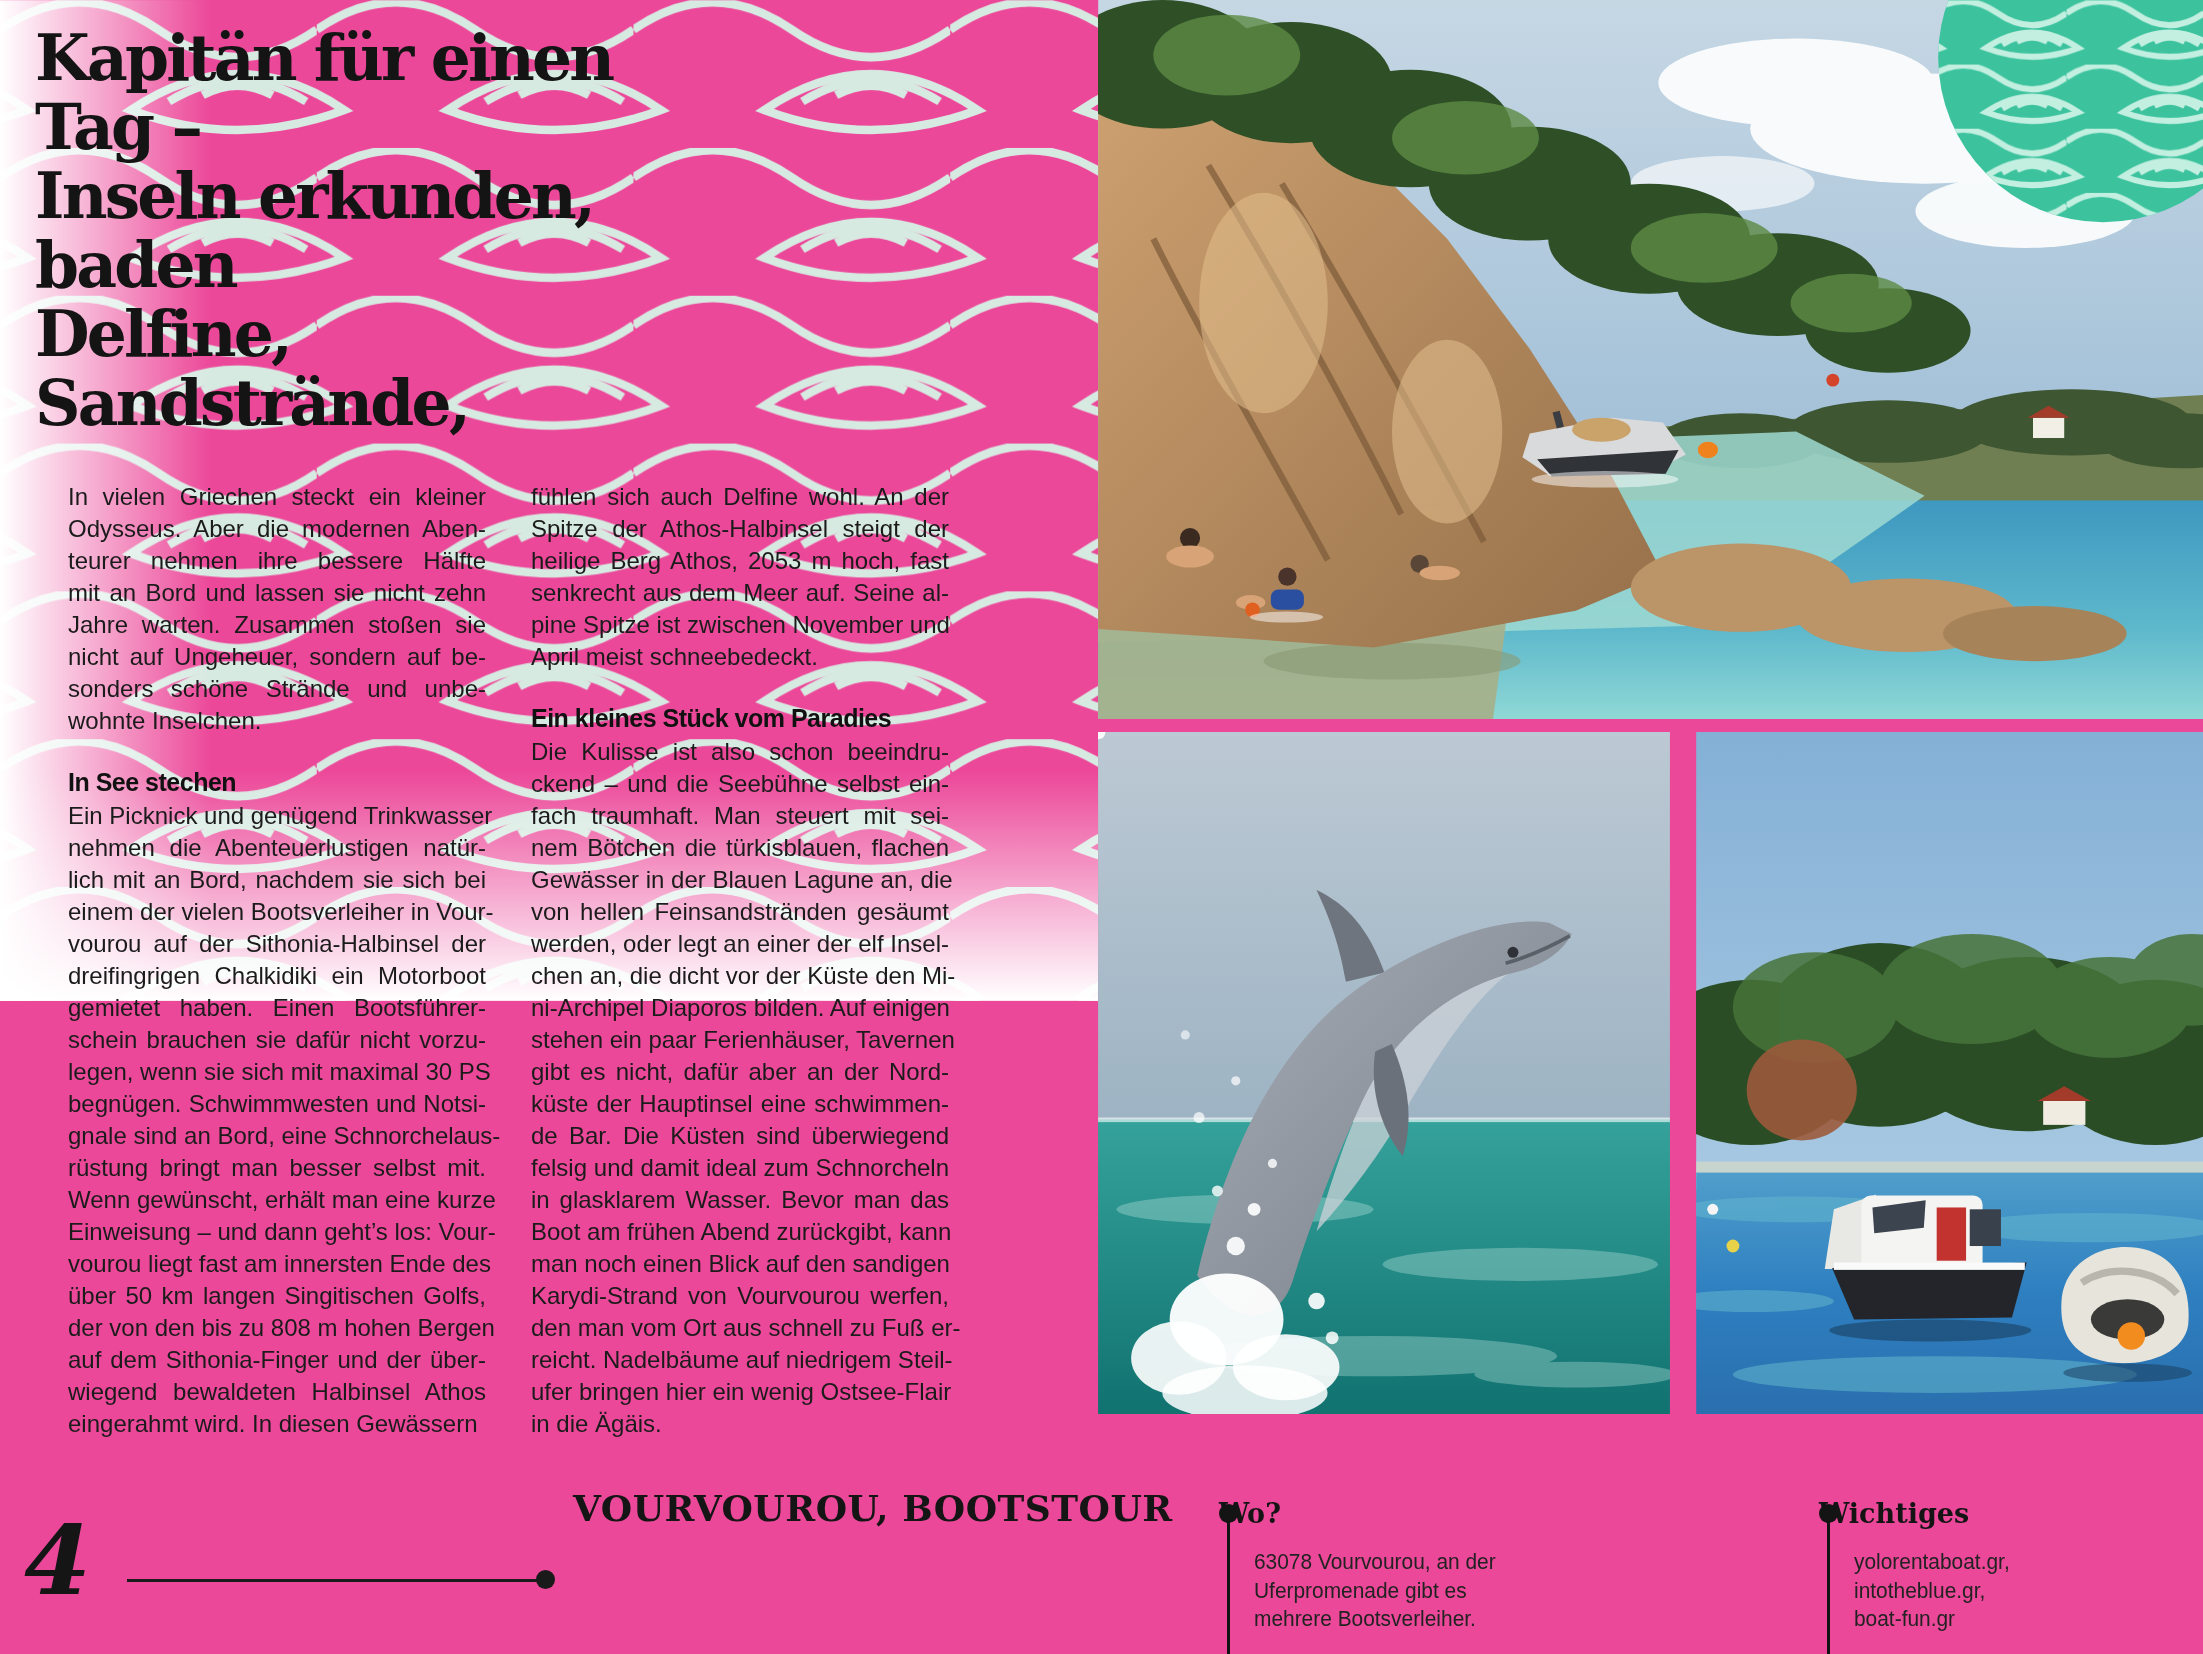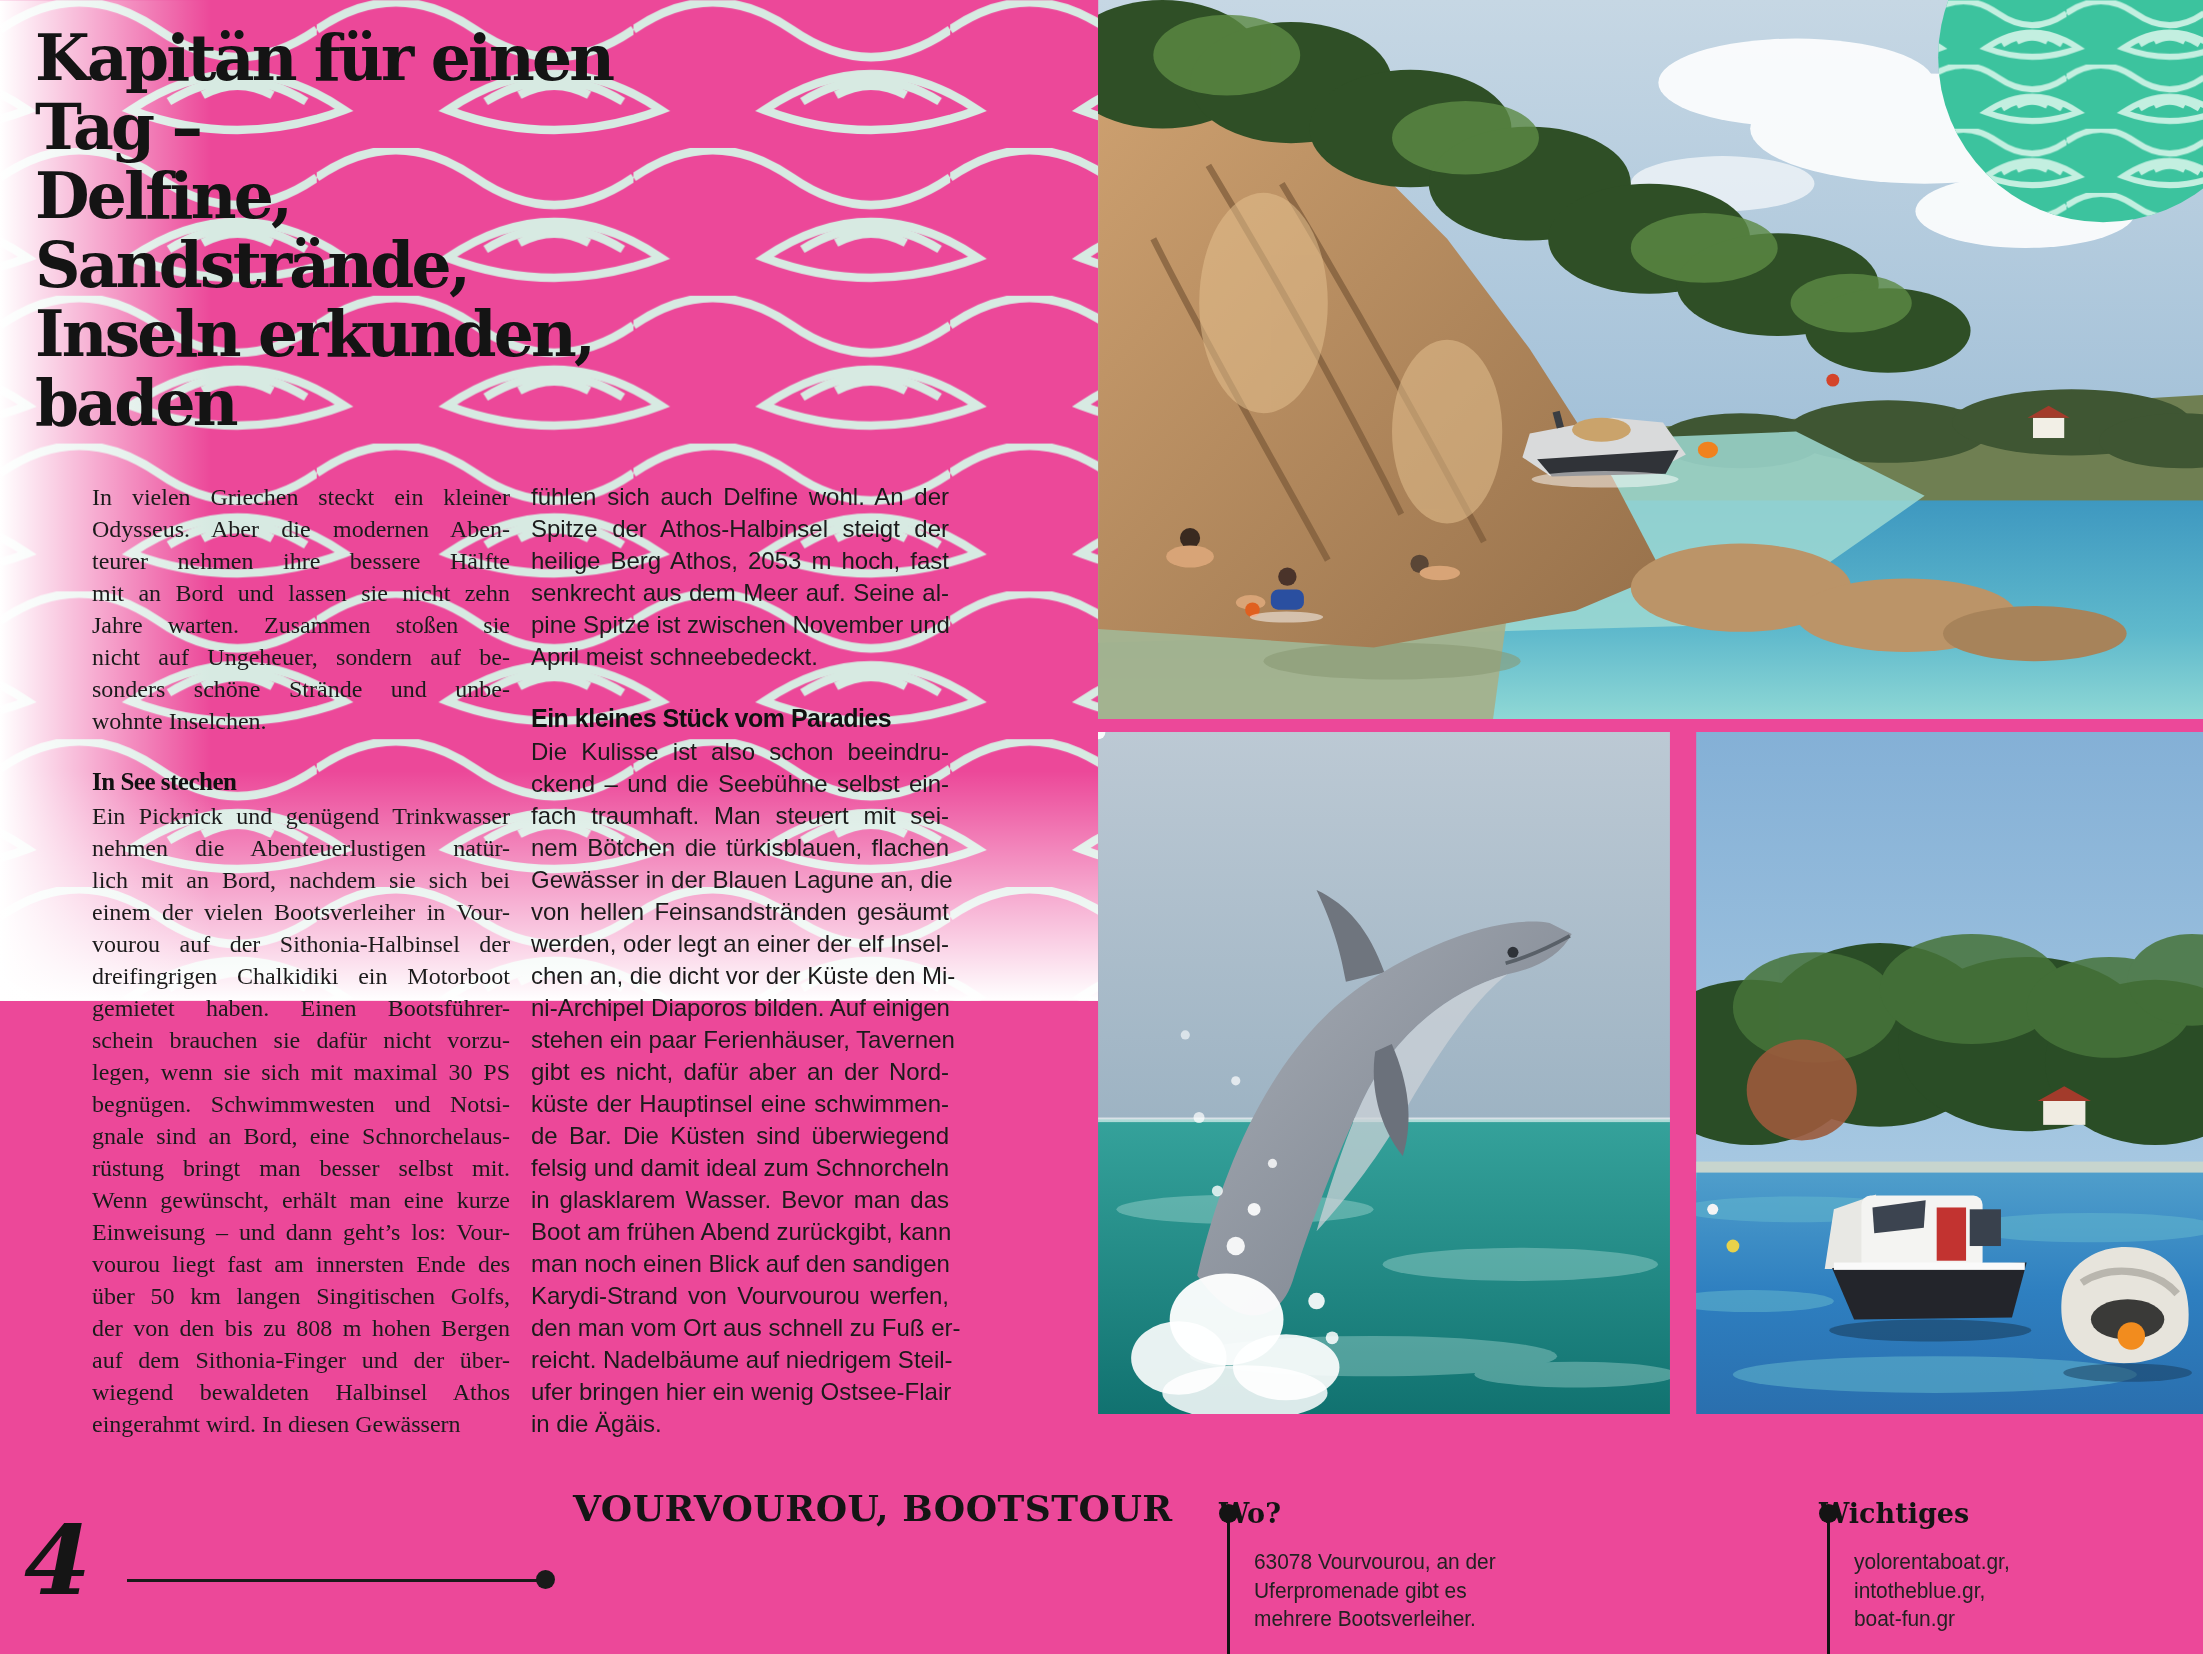--- a/index.html
+++ b/index.html
@@ -10,21 +10,21 @@
   
   #wave-bg{left:0;top:0;width:1098px;height:1001px;}
 
   
   #headline{left:35px;top:24px;width:698px;
     font-family:"DejaVu Serif","Liberation Serif",serif;font-weight:bold;
     font-size:63px;line-height:69px;letter-spacing:-2.8px;color:#141414;}
 
   
   .col{top:481px;width:418px;font-size:24px;line-height:32px;}
-  #col-1{left:92px;font-family:Liberation Serif, serif;}
+  #col-1{left:68px;}
   #col-2{left:531px;}
   .para{margin:0 0 29px 0;}
   .tline{text-align:justify;text-align-last:justify;white-space:nowrap;}
   .tline.lastline{text-align-last:left;}
   .subhead{font-weight:bold;font-size:25px;line-height:32px;letter-spacing:-0.5px;
            margin:27.5px 0 1.8px 0;color:#111;}
 
   
   .photo{display:block;}
   #photo-beach{left:1098px;top:0;}
@@ -77,22 +77,22 @@
           <stop offset="1" stop-color="#ffffff" stop-opacity="0"></stop>
       </linearGradient>
     </defs>
     <rect x="0" y="0" width="1196" height="1090" fill="url(#wavesLight)"></rect>
     <rect x="0" y="840" width="1196" height="250" fill="url(#fadeB)"></rect>
     <rect x="0" y="0" width="230" height="1090" fill="url(#fadeL)"></rect>
   </svg>
 
   <div id="headline" class="abs">
     <div>Kapitän für einen Tag –</div>
+    <div>Inseln erkunden, baden</div>
     <div>Delfine, Sandstrände,</div>
-    <div>Inseln erkunden, baden</div>
   </div>
 
   <div id="col-1" class="col abs">
       <div class="para">
         <div class="tline">In vielen Griechen steckt ein kleiner</div>
         <div class="tline">Odysseus. Aber die modernen Aben-</div>
         <div class="tline">teurer nehmen ihre bessere Hälfte</div>
         <div class="tline">mit an Bord und lassen sie nicht zehn</div>
         <div class="tline">Jahre warten. Zusammen stoßen sie</div>
         <div class="tline">nicht auf Ungeheuer, sondern auf be-</div>

